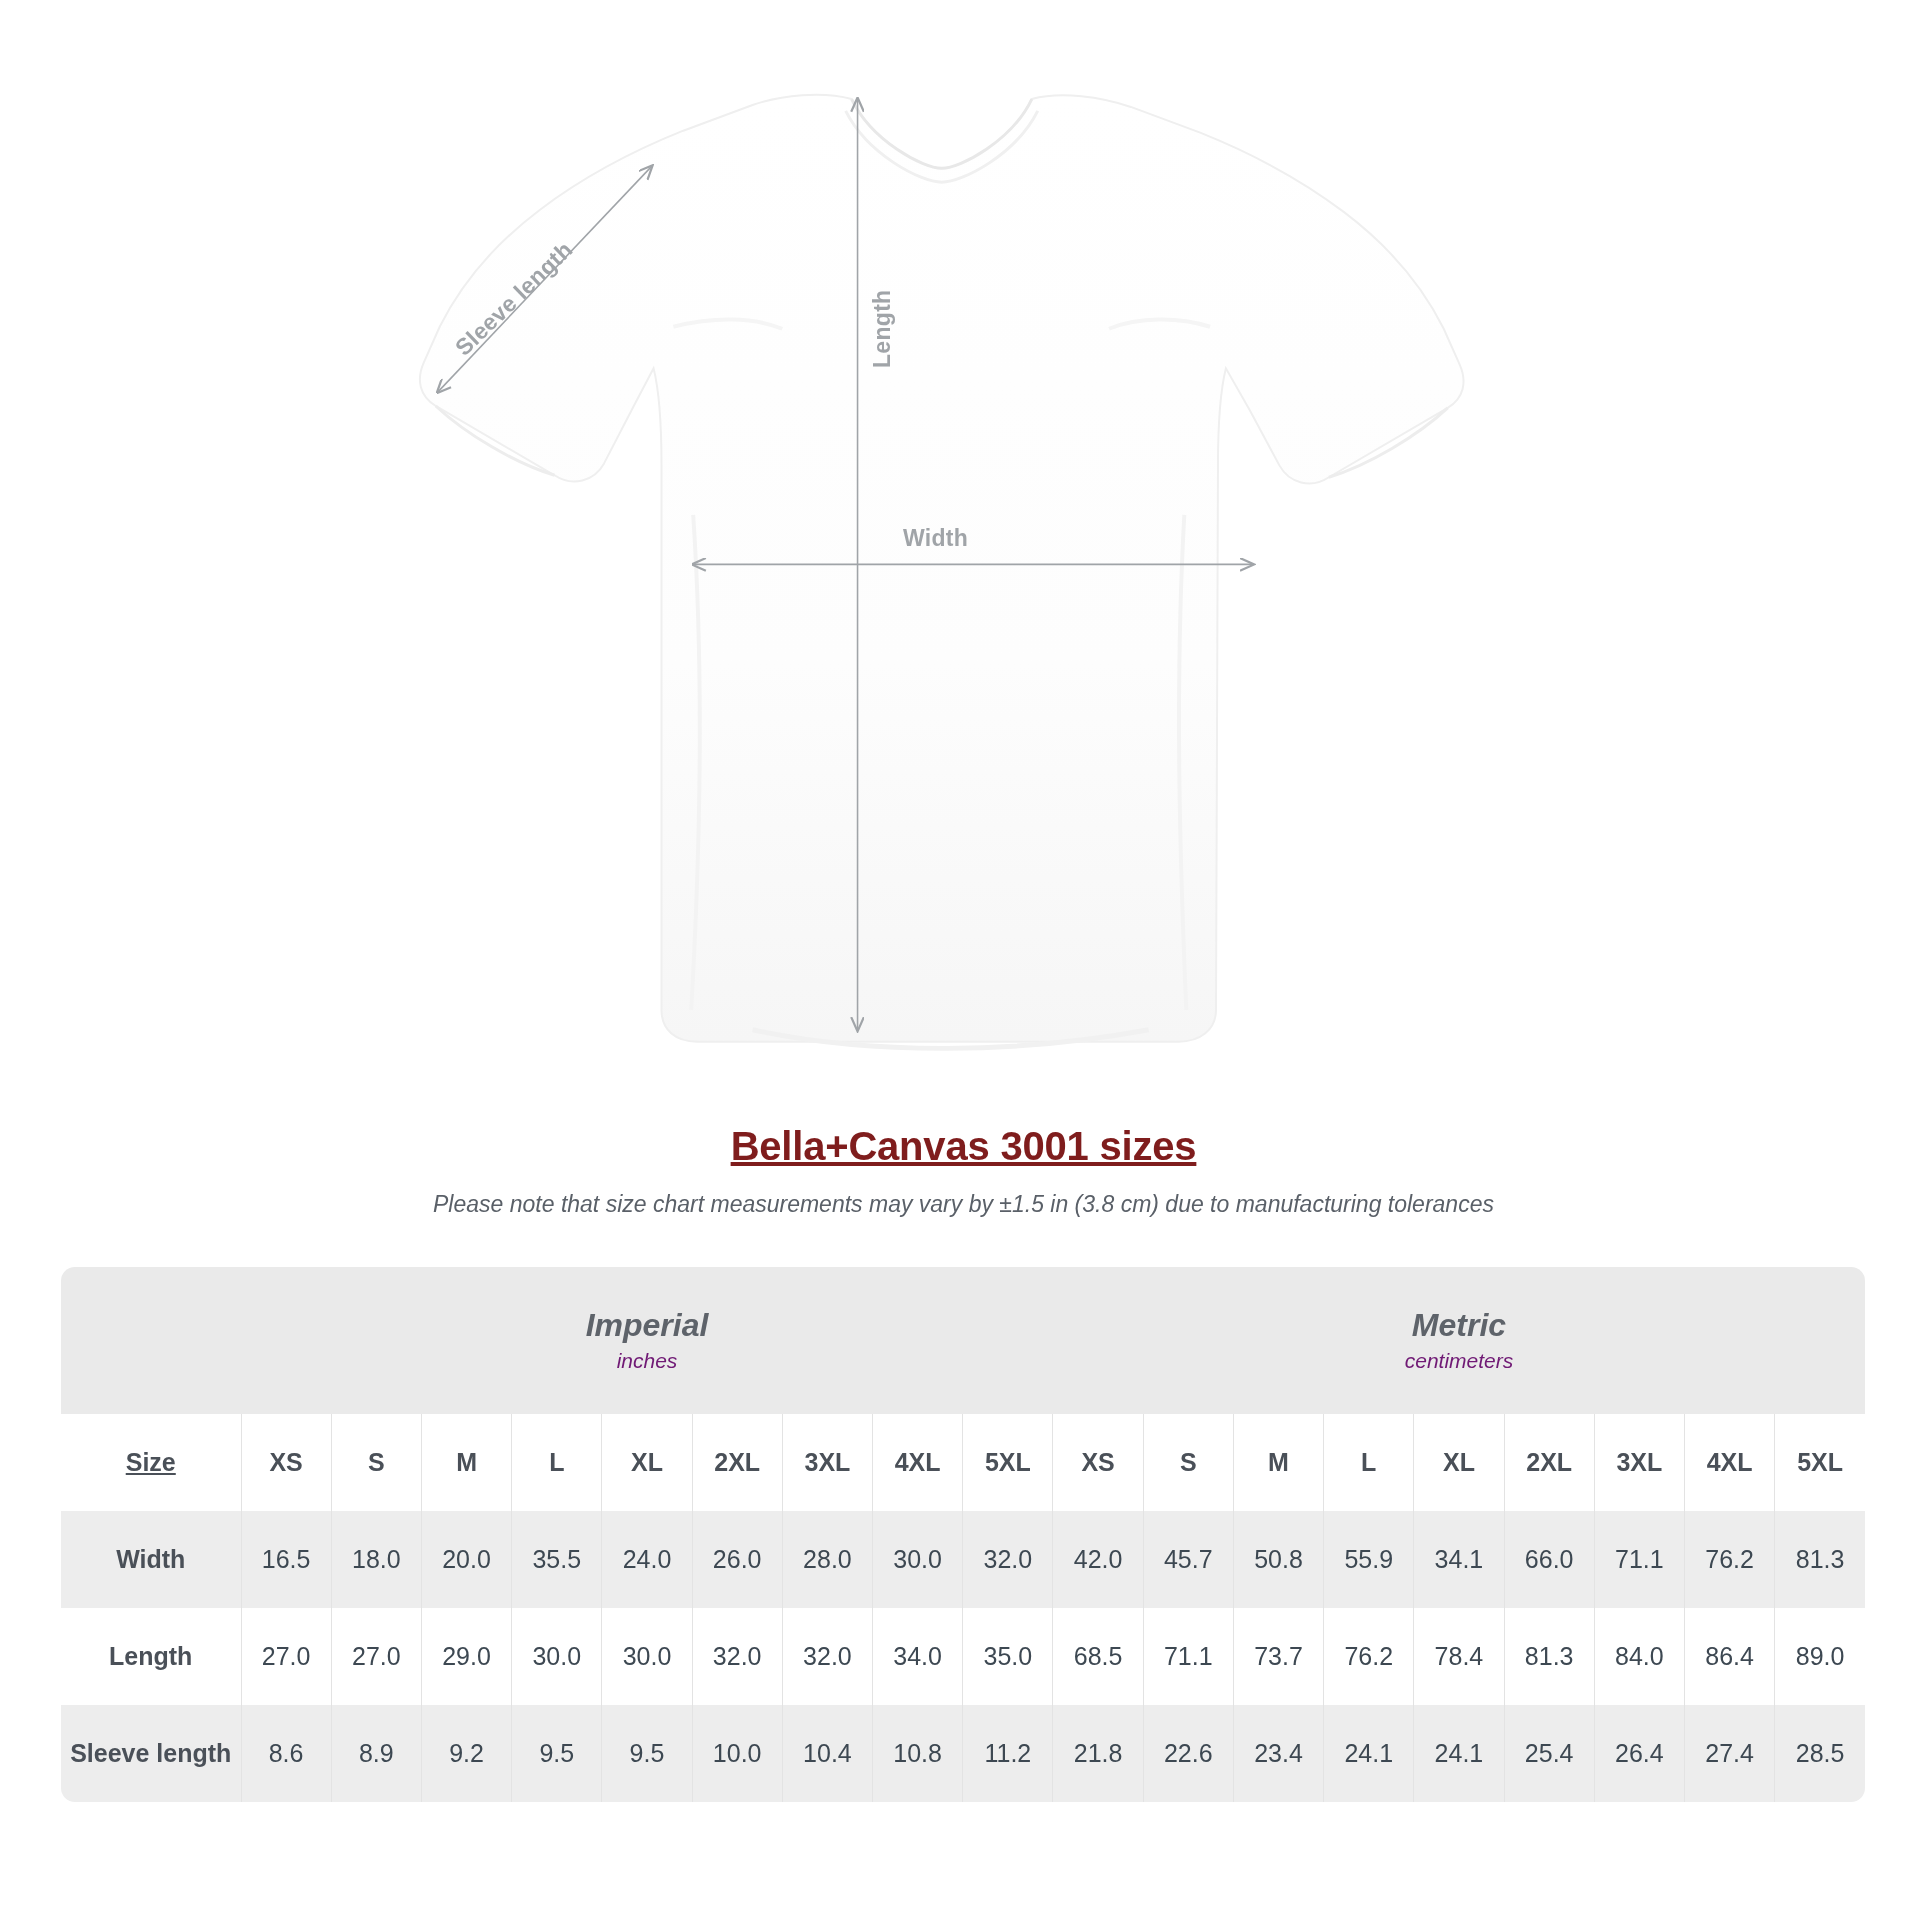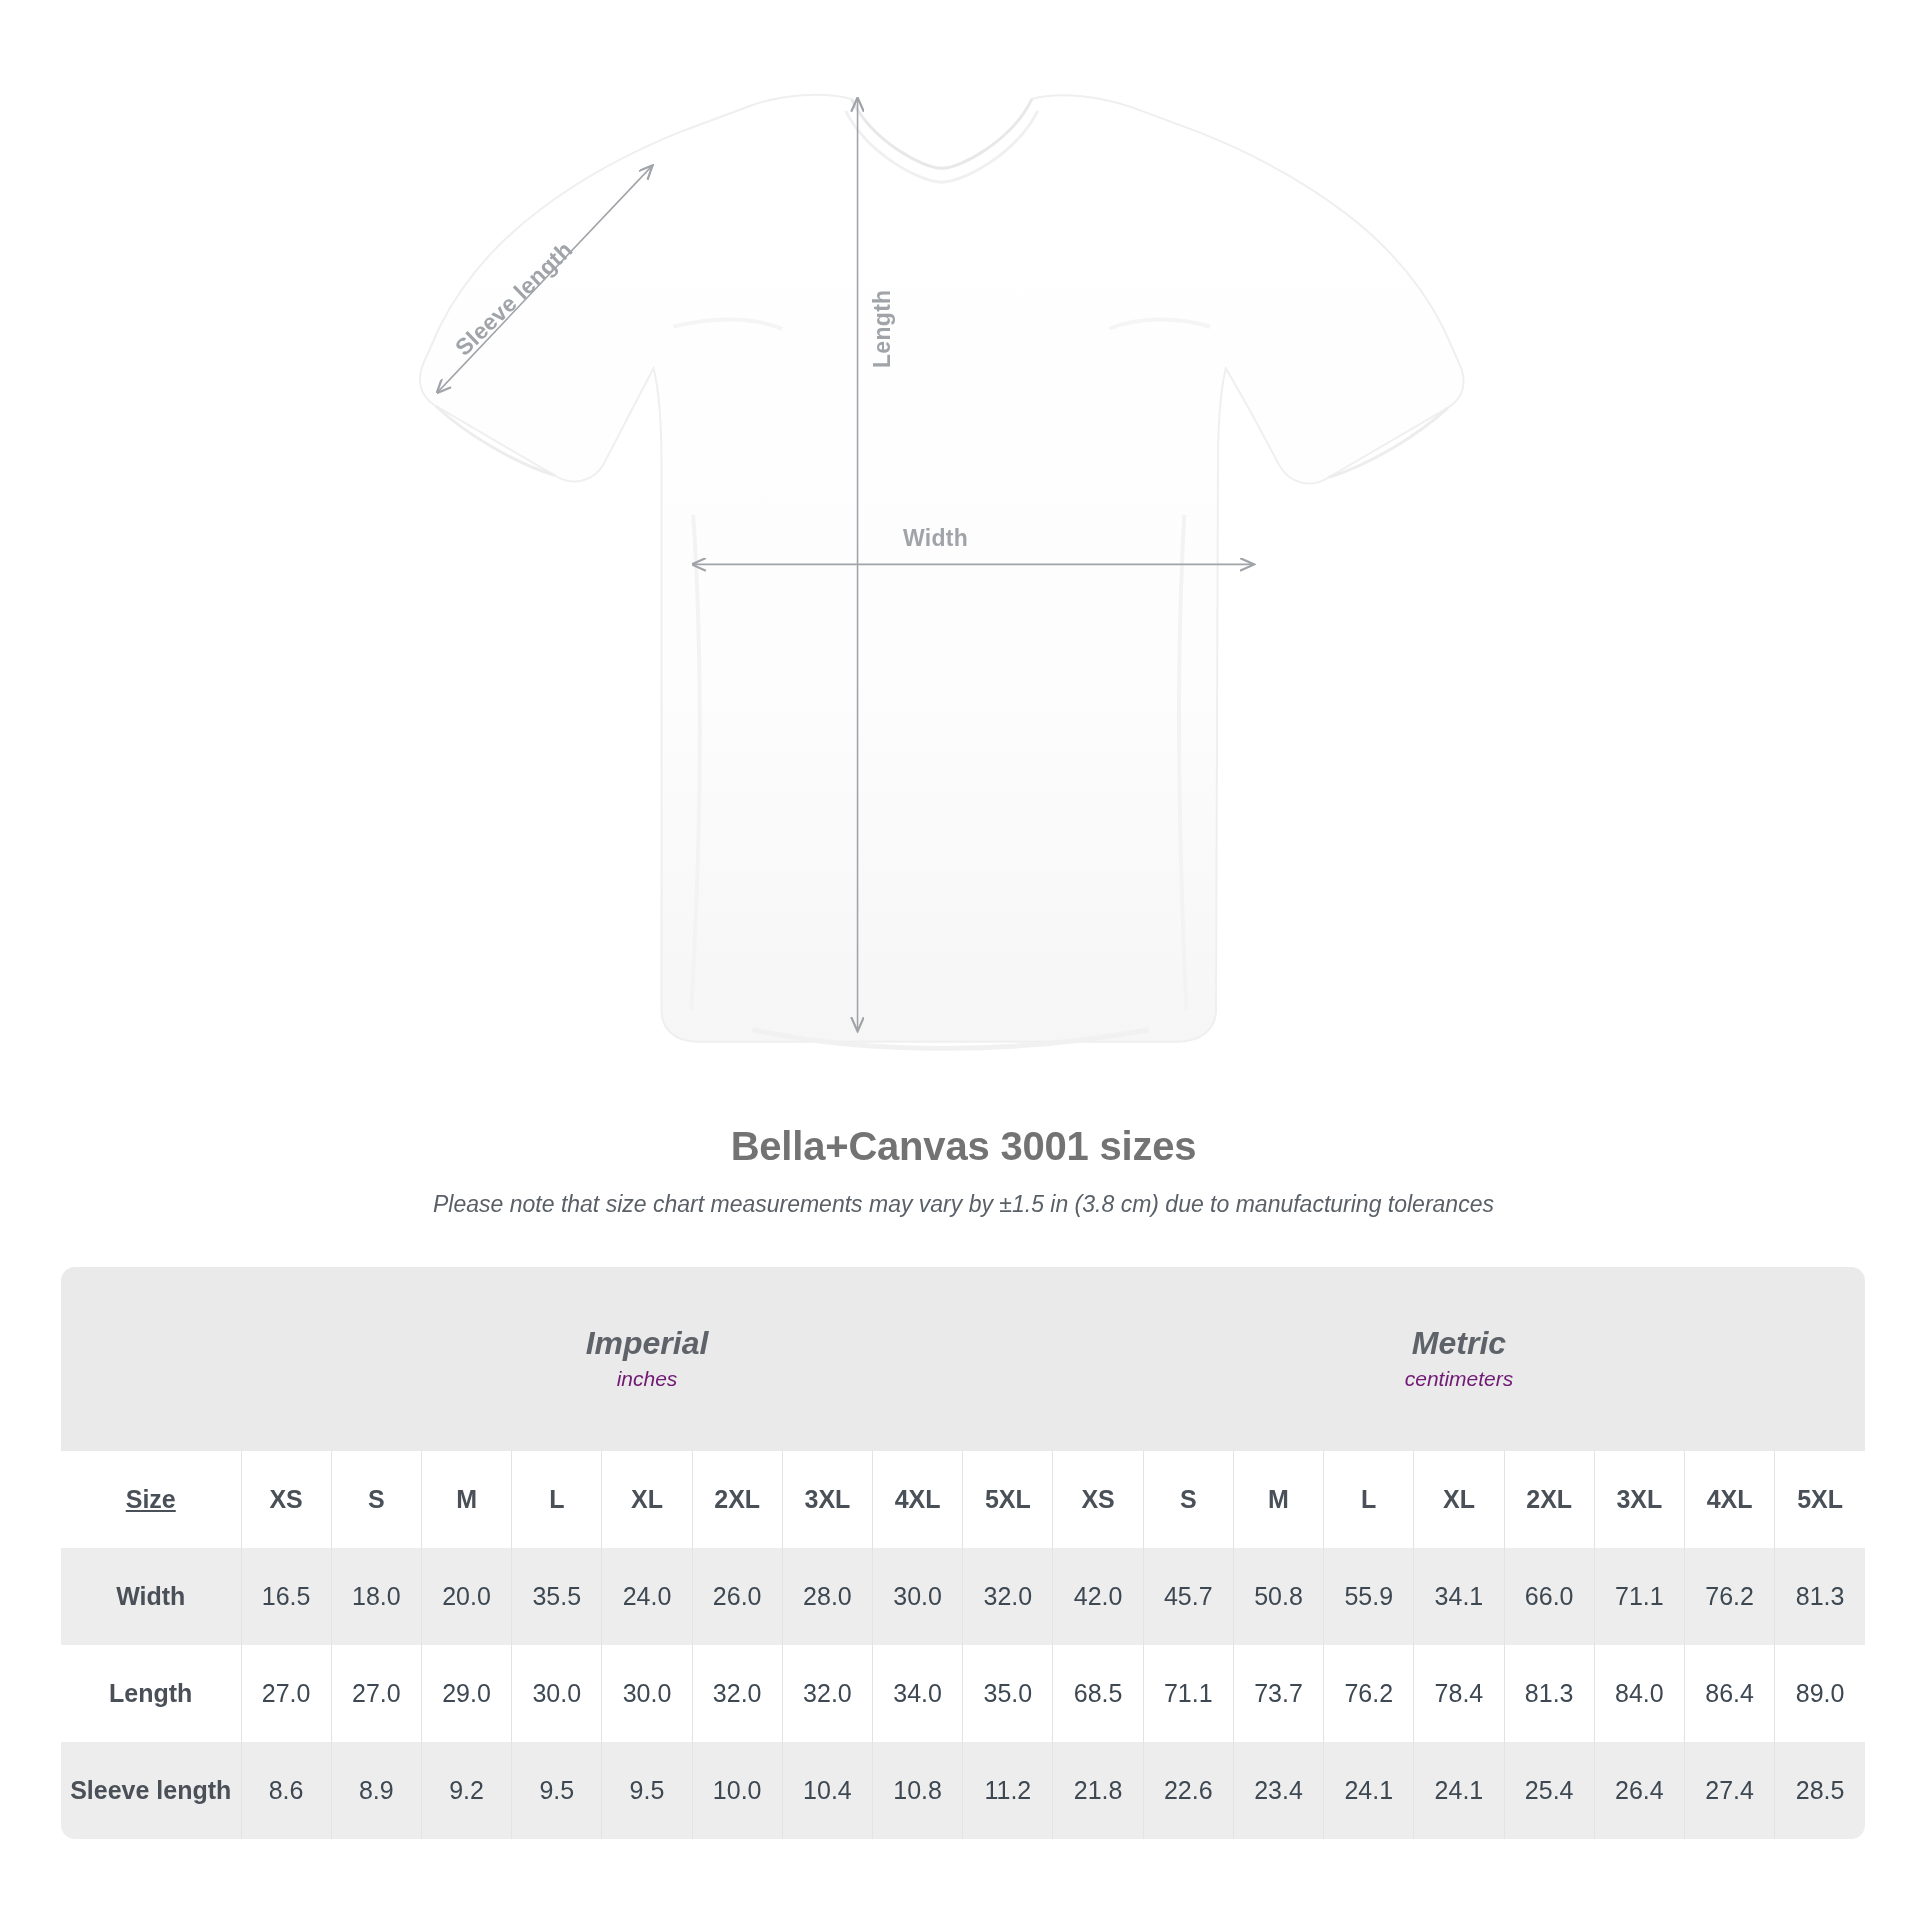--- a/index.html
+++ b/index.html
@@ -63,23 +63,24 @@
   .title-block {
     position: absolute;
     left: 0;
     top: 1124px;
     width: 1927px;
     text-align: center;
   }
   .chart-title {
     font-size: 40px;
     font-weight: bold;
-    color: #737373;
+    color: #7f1d1d;
     margin: 0 0 22px 0;
     letter-spacing: -0.2px;
+    text-decoration: underline;
   }
   .chart-note {
     font-size: 23px;
     font-style: italic;
     color: #5a6068;
     margin: 0;
     text-align: center;
   }
 
   
@@ -97,21 +98,21 @@
     table-layout: fixed;
   }
   table.size-table td, table.size-table th {
     border: none;
     text-align: center;
     vertical-align: middle;
   }
 
   .unit-row td {
     background: #eaeaea;
-    height: 184px;
+    height: 147px;
     padding: 0;
   }
   .unit-row td.blank { background: #eaeaea; }
   .unit-name {
     font-size: 32px;
     font-weight: bold;
     font-style: italic;
     color: #5e636a;
     line-height: 1.25;
   }

